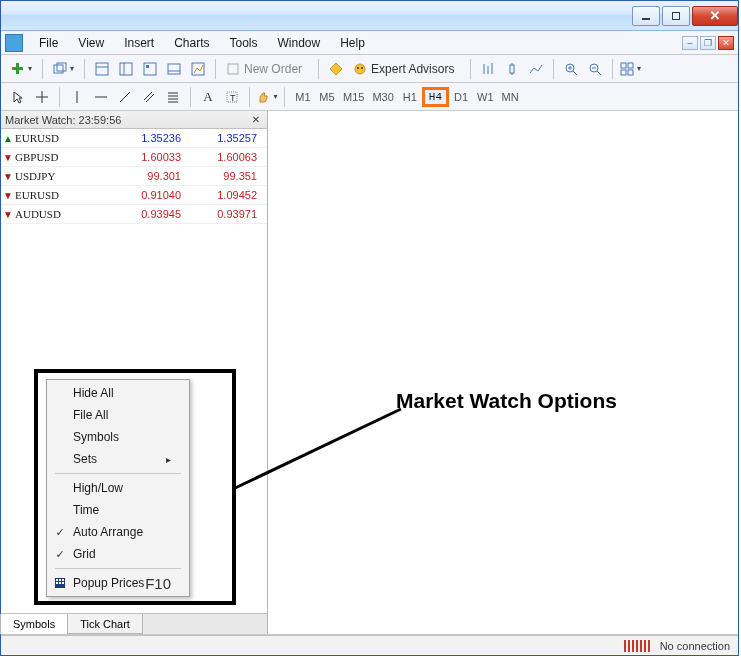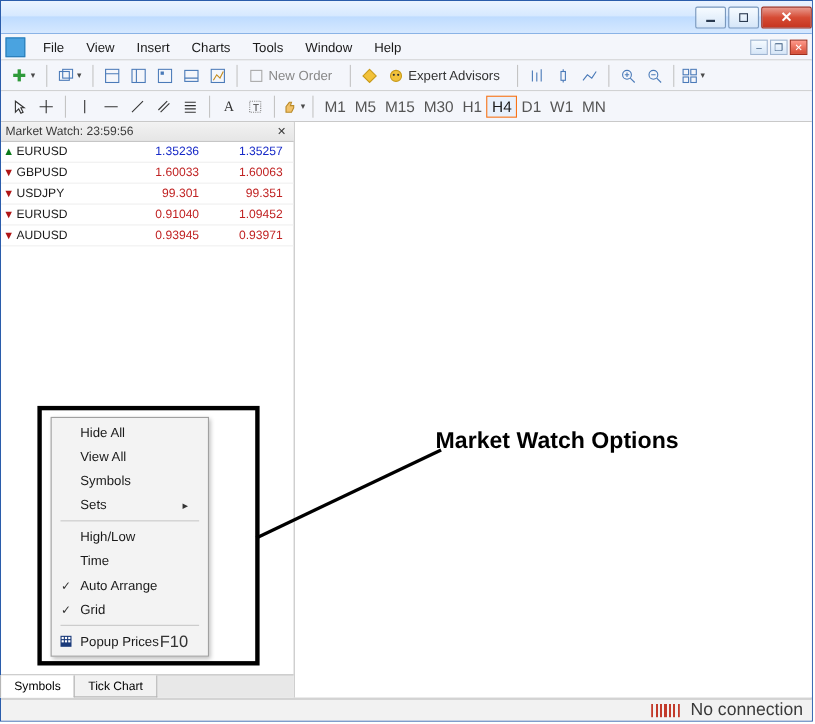--- a/index.html
+++ b/index.html
@@ -110,28 +110,29 @@
   }
   .tlabel {
     color:#888;
     padding-left:4px;
     padding-right:6px;
   }
   .tbtn.disabled { color:#aaa; }
   .tfbtn {
     min-width:24px; height:20px;
     padding:0 4px;
-    font-size:14px;
+    font-size:11px;
     color:#555;
     display:flex;align-items:center;justify-content:center;
   }
   .tfbtn.active {
-    border:1px solid #f97316;
+    border:3px solid #f97316;
     background:#e8f0fb;
     color:#1a1a1a;
+    font-family:Liberation Mono, monospace;
   }
   
   .mainarea {
     flex:1;
     display:flex;
     border-bottom:1px solid #c9c9c9;
     min-height:0;
     position:relative;
   }
   
@@ -175,21 +176,21 @@
     align-items:center;
     height:19px;
     border-bottom:1px solid #efefef;
     font-size:11px;
   }
   .mw-row .arrow {
     width:14px; text-align:center; font-size:10px;
   }
   .mw-row.up .arrow { color:#0a7a1a; }
   .mw-row.down .arrow { color:#b01616; }
-  .mw-row .sym { width:96px; color:#1a1a1a; }
+  .mw-row .sym { width:96px; color:#1a1a1a;font-family:Liberation Serif, serif; }
   .mw-row .bid { width:78px; text-align:right; padding-right:8px;}
   .mw-row .ask { flex:1; text-align:right; padding-right:10px;}
   .mw-row.blue .bid, .mw-row.blue .ask { color:#1528c7; }
   .mw-row.red .bid, .mw-row.red .ask { color:#c02222; }
   .mw-content { flex:1; position:relative; }
   .mw-tabs {
     height:21px;
     border-top:1px solid #c0c0c0;
     display:flex;
     align-items:center;
@@ -277,21 +278,21 @@
     pointer-events:none;
   }
   
   .statusbar {
     height:20px;
     background:#f2f2f2;
     border-top:1px solid #c0c0c0;
     display:flex;
     align-items:center;
     padding:0 8px;
-    font-size:16px;
+    font-size:11px;
     color:#3a3a3a;
   }
   .statusbar .spacer { flex:1; }
   .conn-icon {
     width:26px; height:12px;
     background: repeating-linear-gradient(90deg,#c23a2a 0 2px, transparent 2px 4px);
     margin-right:10px;
   }
   svg { display:block; }
 </style>
@@ -568,21 +569,21 @@
 
     <div class="ctxframe"></div>
 
     <div class="ctxmenu" id="ctxmenu">
         <div class="ctxitem">
           <span class="iconcell"></span>
           <span class="lbl">Hide All</span>
         </div>
         <div class="ctxitem">
           <span class="iconcell"></span>
-          <span class="lbl">View All</span>
+          <span class="lbl">File All</span>
         </div>
         <div class="ctxitem">
           <span class="iconcell"></span>
           <span class="lbl">Symbols</span>
         </div>
         <div class="ctxitem">
           <span class="iconcell"></span>
           <span class="lbl">Sets</span>
           <span class="sub"></span>
         </div>

